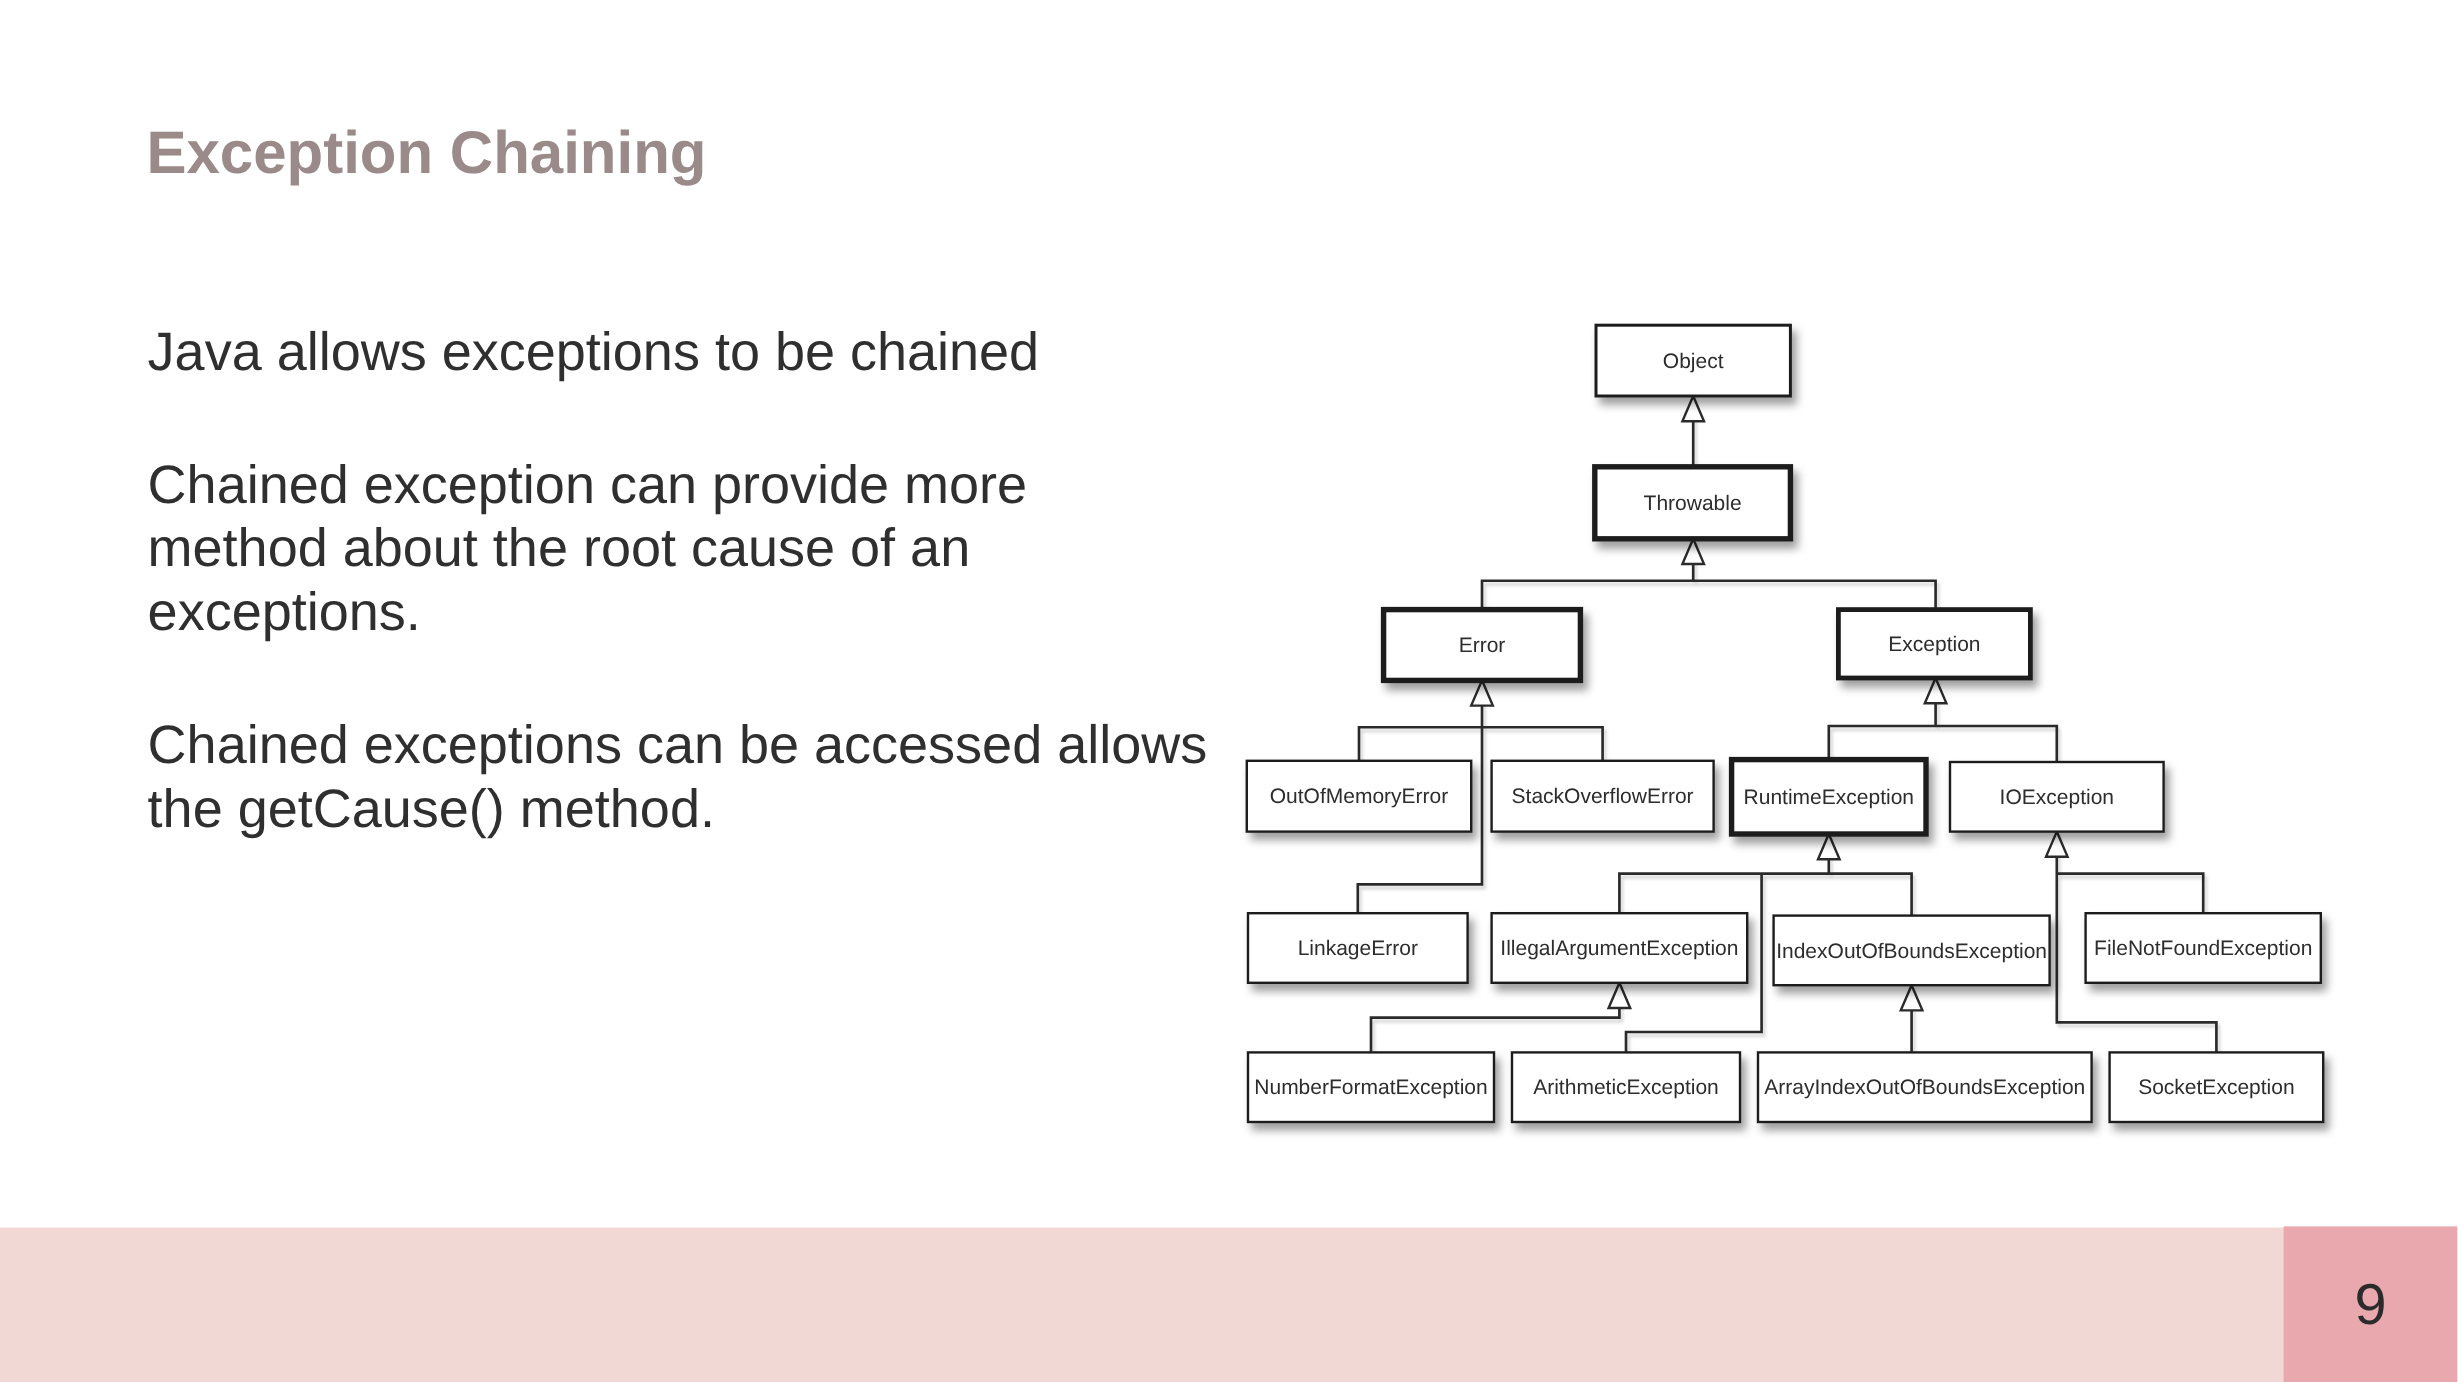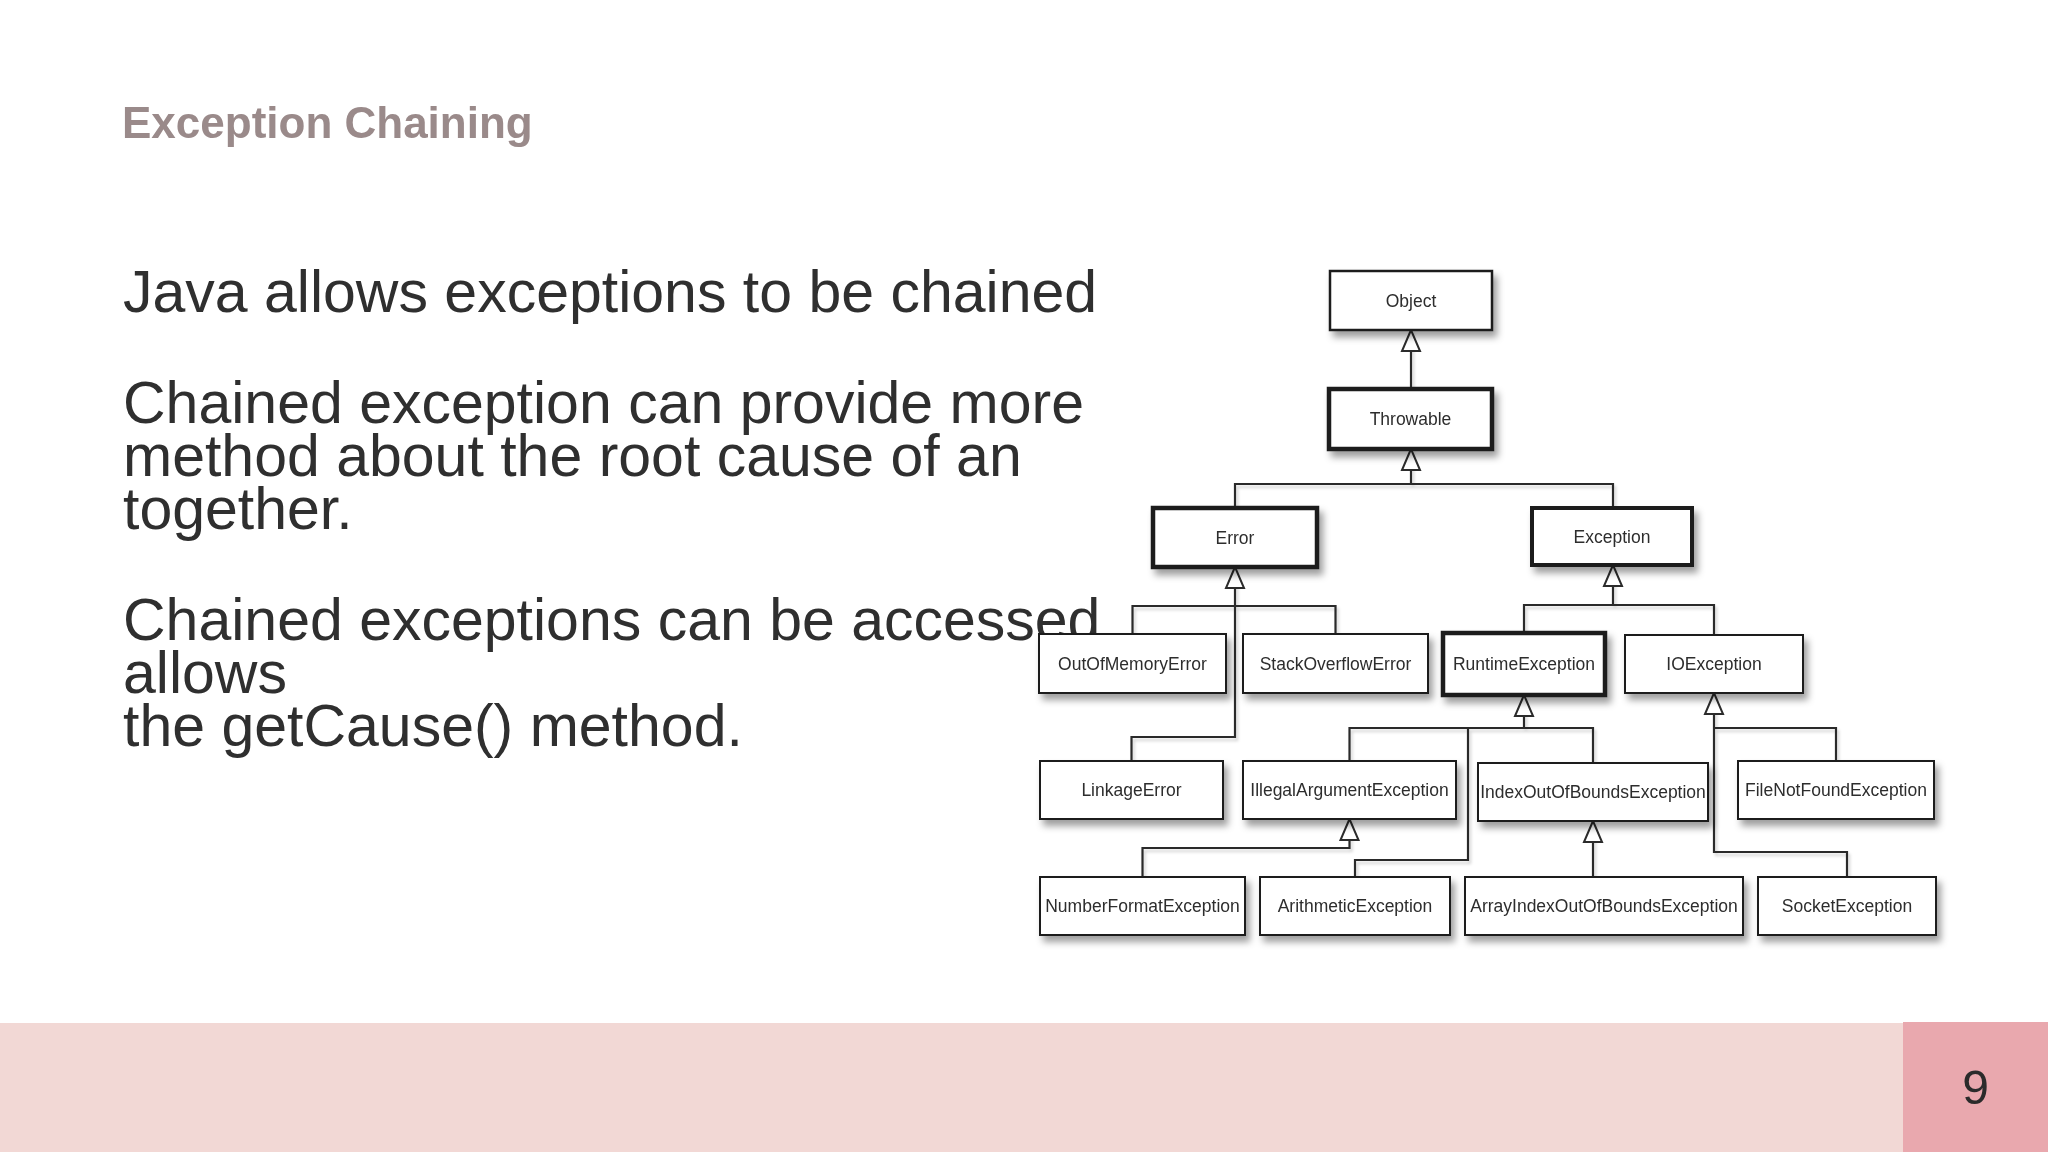--- a/index.html
+++ b/index.html
@@ -3,26 +3,26 @@
 <meta charset="utf-8">
 <style>
   html,body { margin:0; padding:0; background:#ffffff; }
   .slide {
     position:relative; width:2048px; height:1152px;
     background:#ffffff; overflow:hidden;
     font-family:"Liberation Sans", sans-serif;
   }
   .title {
     position:absolute; left:122px; top:98px;
-    font-size:44px; font-weight:bold; color:#9a8a8a;
+    font-size:50px; font-weight:bold; color:#9a8a8a;
     white-space:nowrap;
   }
   .body-text {
     position:absolute; left:123px; top:266px; width:1000px;
-    font-size:59px; line-height:53px; color:#2f2f2f;
+    font-size:45px; line-height:53px; color:#2f2f2f;
   }
   .body-text p { margin:0 0 58px 0; }
   .body-text .line { display:block; }
   .diagram {
     position:absolute; left:1020px; top:250px; width:930px; height:710px;
     filter: blur(0.45px);
   }
   .node-label {
     font-family:"Liberation Sans", sans-serif;
     font-size:17.5px; fill:#2d2d2d; text-anchor:middle;
@@ -44,21 +44,21 @@
 
   <div class="title">Exception Chaining</div>
 
   <div class="body-text">
     <p>
       <span class="line">Java allows exceptions to be chained</span>
     </p>
     <p>
       <span class="line">Chained exception can provide more</span>
       <span class="line">method about the root cause of an</span>
-      <span class="line">together.</span>
+      <span class="line">exceptions.</span>
     </p>
     <p>
       <span class="line">Chained exceptions can be accessed allows</span>
       <span class="line">the getCause() method.</span>
     </p>
   </div>
 
   <svg class="diagram" viewBox="1020 250 930 710">
     <defs>
       <filter id="boxShadow" x="-20%" y="-20%" width="150%" height="160%">

